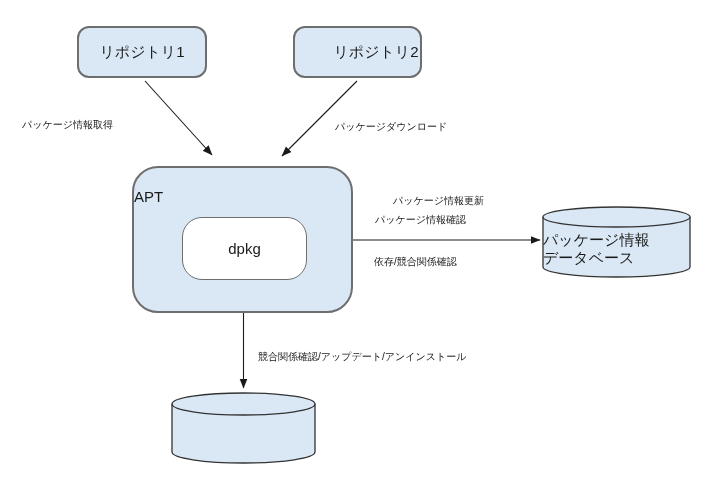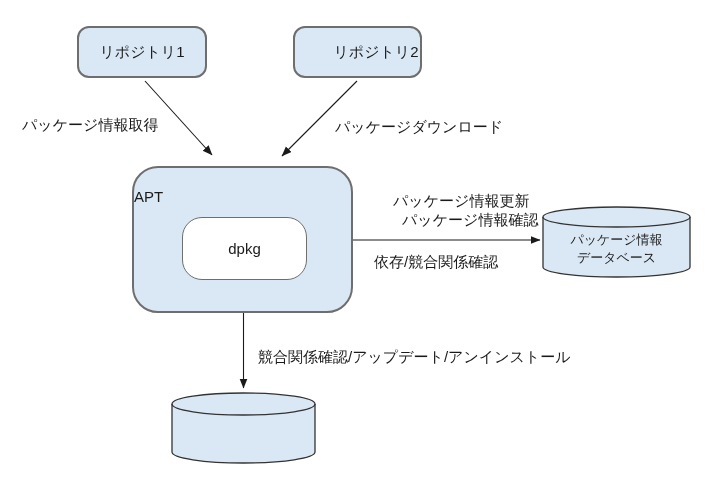--- a/index.html
+++ b/index.html
@@ -65,40 +65,40 @@
     background: #ffffff;
     border: 1.5px solid var(--node-border);
     border-radius: 20px;
     display: flex;
     align-items: center;
     justify-content: center;
     font-size: 15px;
   }
   .cyl-label {
     position: absolute;
-    text-align: center;
-    font-size: 13px;
+    text-align: left;
+    font-size: 15px;
     line-height: 18px;
     white-space: pre-line;
     color: var(--text);
   }
   #db-label  { left: 543px; top: 231px; width: 147px; }
   #hdd-label { left: 172px; top: 426px; width: 143px; }
 
   .edge-label {
     position: absolute;
-    font-size: 15px;
+    font-size: 10px;
     line-height: 19px;
     white-space: nowrap;
     color: var(--text);
   }
   #lbl-info-get   { left: 22px;  top: 115px; }
   #lbl-download   { left: 335px; top: 117px; }
   #lbl-update     { left: 393px; top: 191px; }
-  #lbl-check      { left: 375px; top: 210px; margin-left: 27px; }
+  #lbl-check      { left: 375px; top: 210px; }
   #lbl-dep        { left: 374px; top: 252px; }
   #lbl-install    { left: 258px; top: 347px; }
 </style>
 </head>
 <body>
 
 <div class="canvas">
 
   <svg class="layer" viewBox="0 0 707 497" aria-hidden="true">
     <defs>

